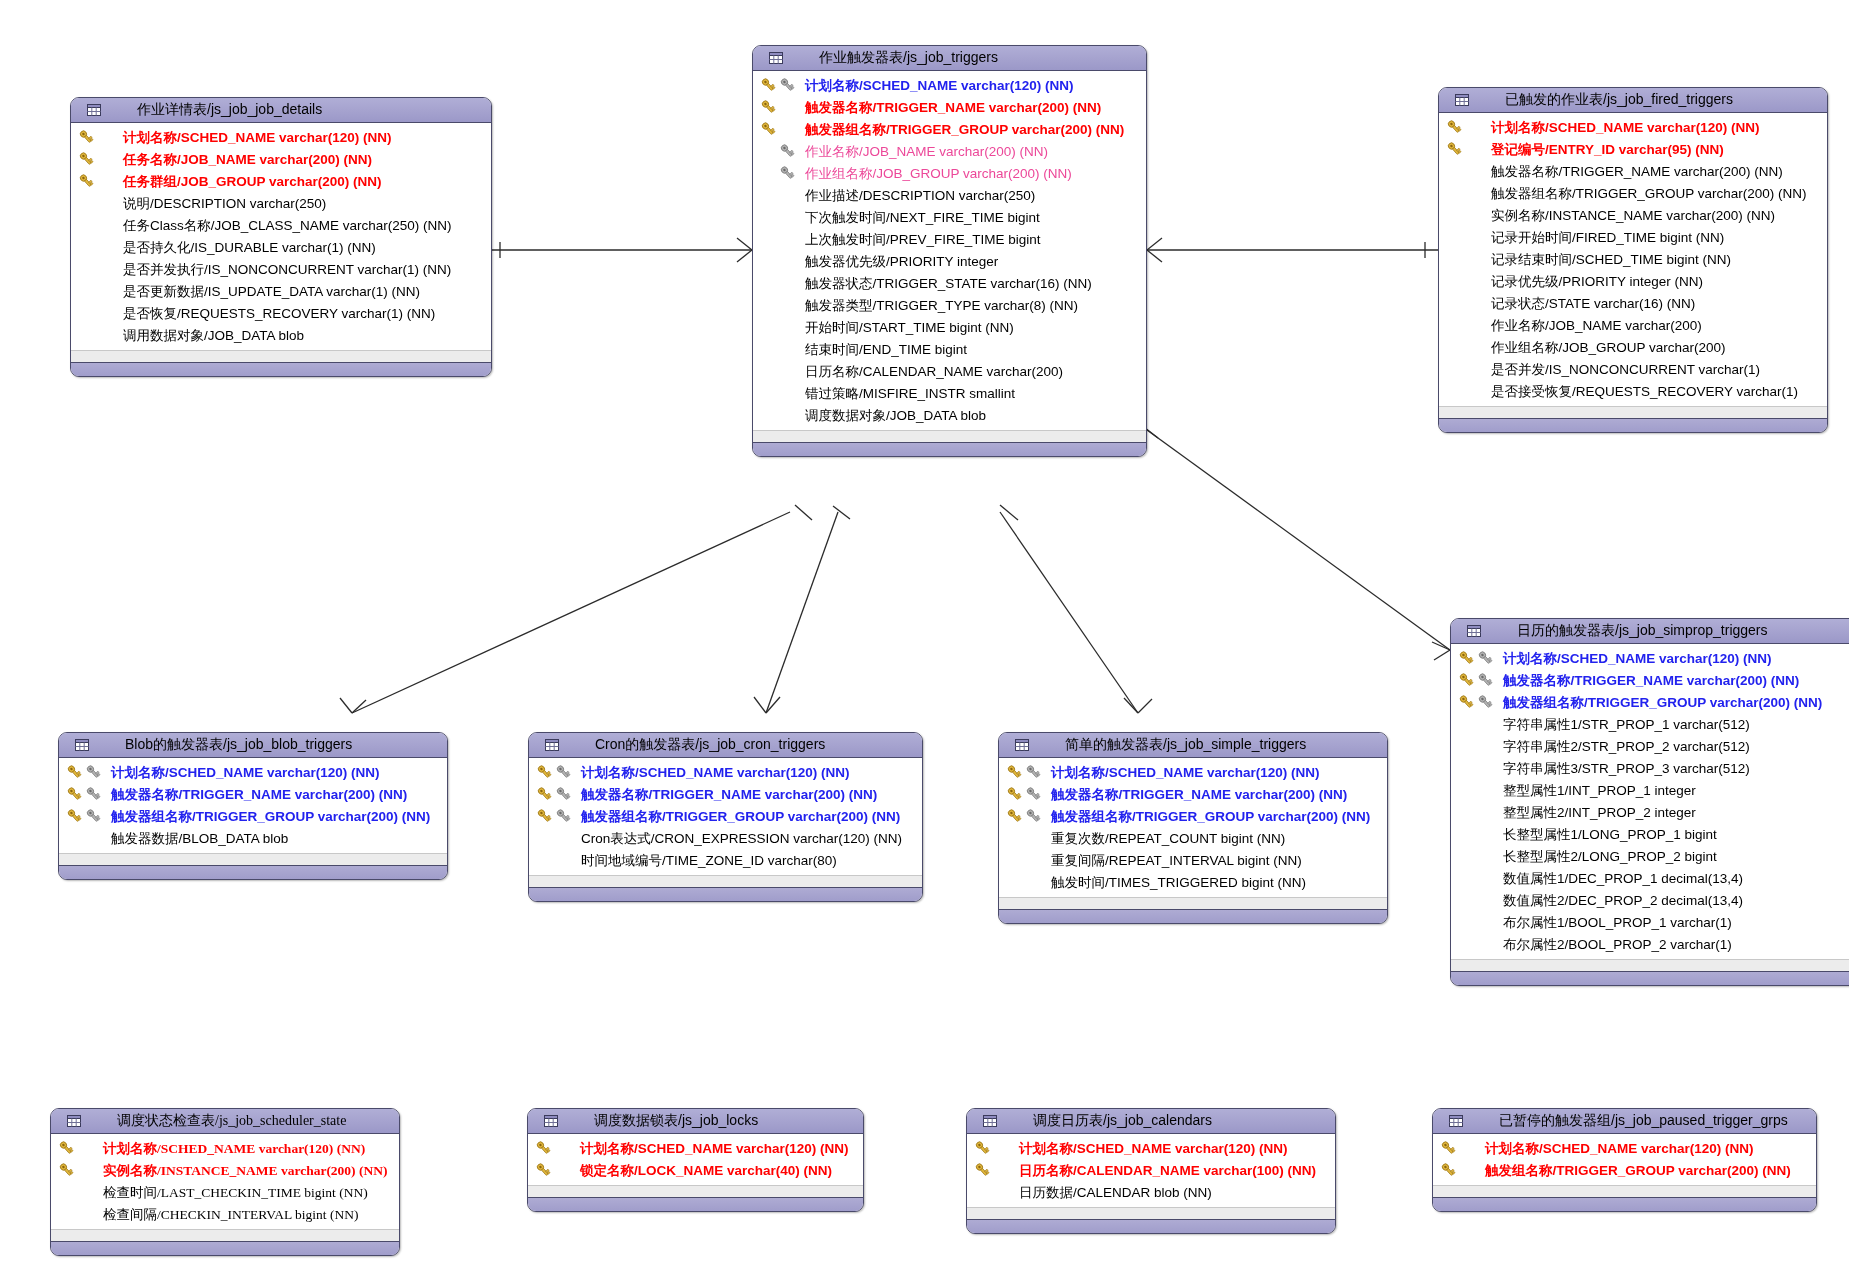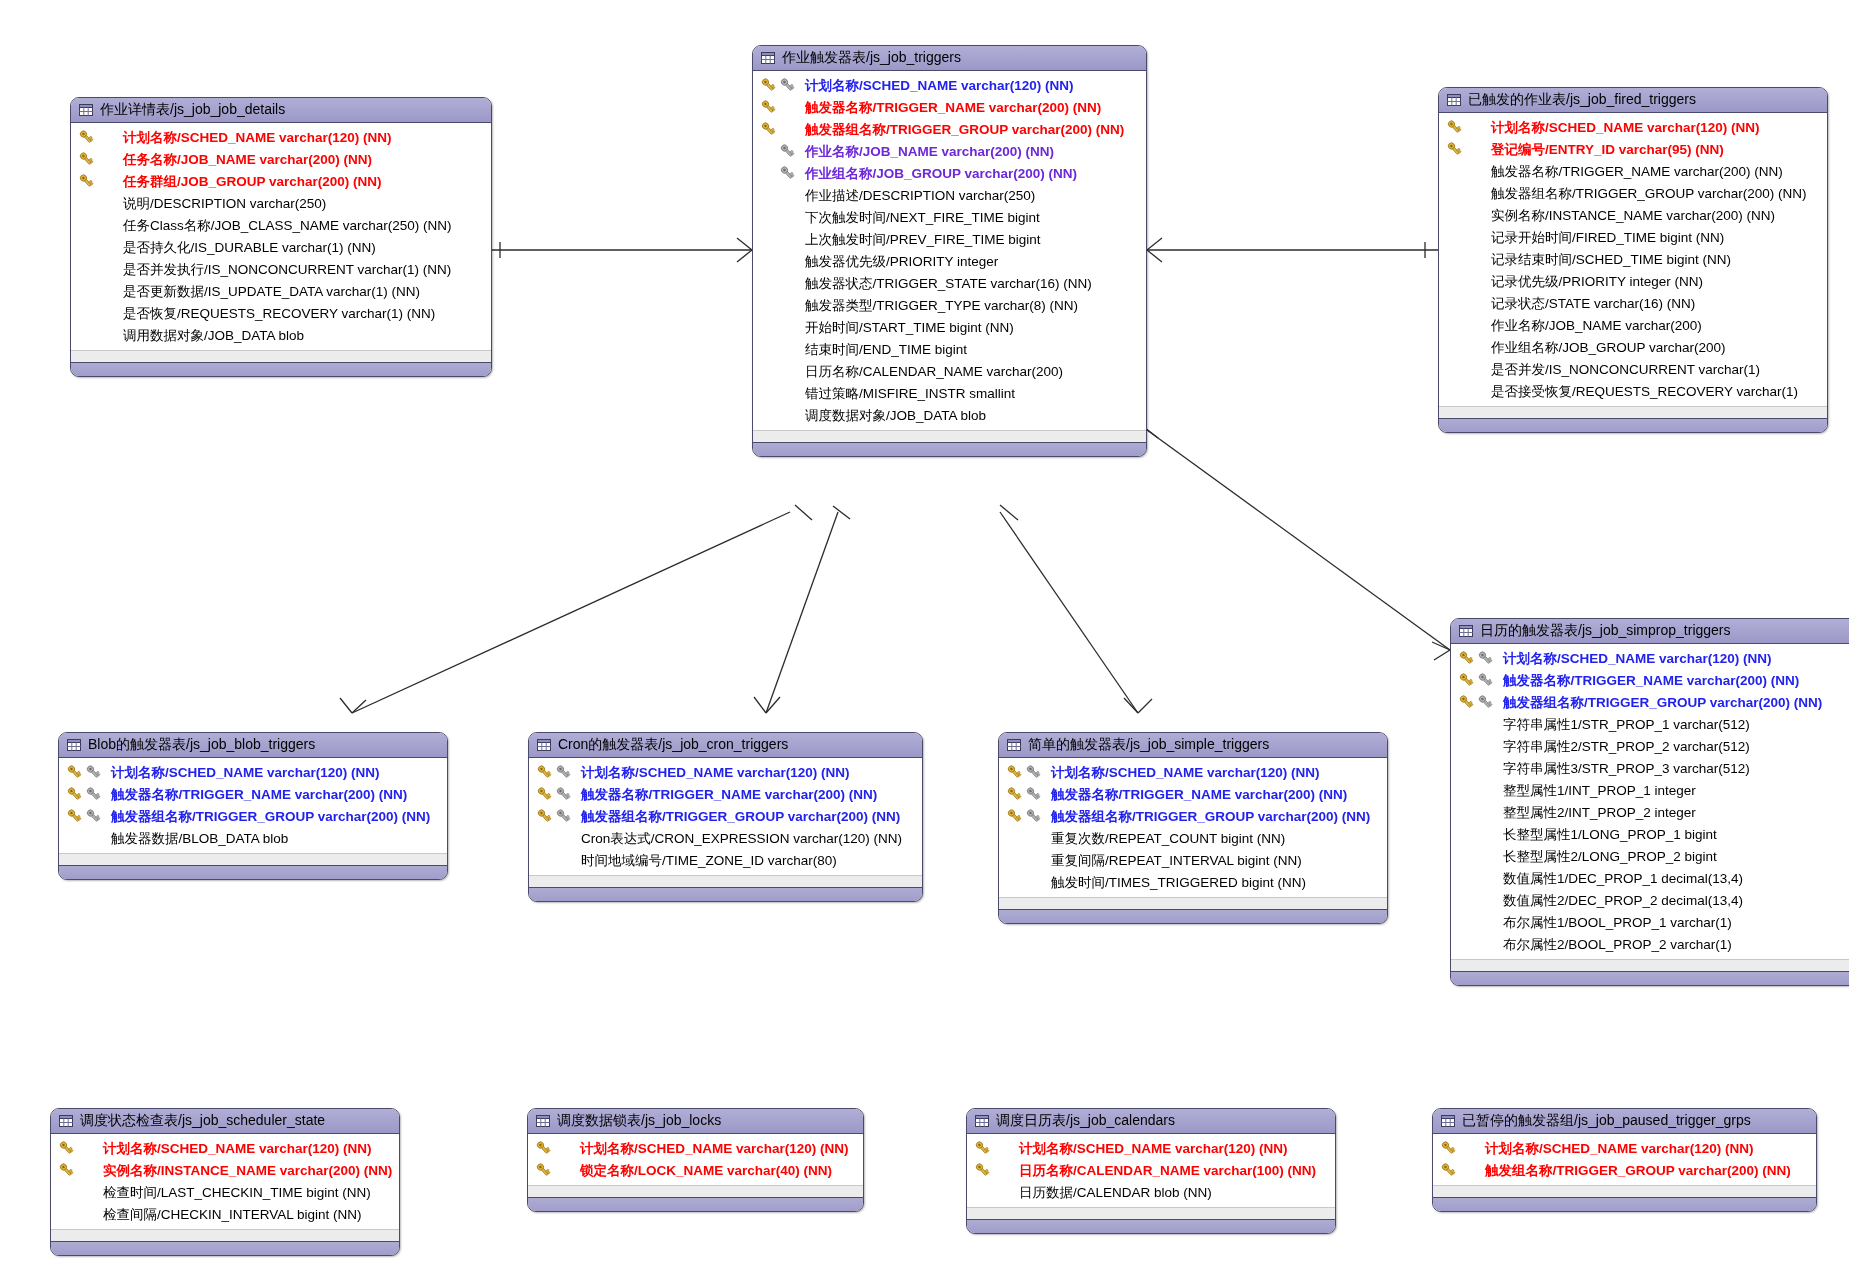--- a/index.html
+++ b/index.html
@@ -32,22 +32,23 @@
     box-shadow: 1px 1px 2px rgba(0,0,0,0.28);
     overflow: hidden;
     box-sizing: border-box;
   }
   .entity-header {
     background: linear-gradient(to bottom, #b0aed6 0%, #a6a3cf 50%, #9b98c8 100%);
     border-bottom: 1px solid #4a4a6a;
     height: 25px;
     display: flex;
     align-items: center;
-    padding: 0 6px 0 8px;
+    padding: 0 6px 0 16px;
     box-sizing: border-box;
+    gap: 29px;
   }
   .entity-title {
     font-size: 14px;
     color: #000000;
     white-space: nowrap;
     margin-left: 7px;
     letter-spacing: 0px;
   }
   .tbl-icon {
     width: 14px;
@@ -75,21 +76,21 @@
   .keyslot.empty { visibility: hidden; }
   .attr-label {
     font-size: 13.5px;
     margin-left: 8px;
     white-space: nowrap;
   }
   .attr-row.has-two .attr-label { margin-left: 8px; }
   .attr-row.plain .attr-label { margin-left: 8px; }
   .pk  { color: #ff0000; font-weight: bold; }
   .pkfk{ color: #2222ee; font-weight: bold; }
-  .fk  { color: #6d28d9; font-weight: bold; }
+  .fk  { color: #ec4899; font-weight: normal; }
   .norm{ color: #000000; font-weight: normal; }
   .entity-footer-sep {
     height: 11px;
     background: #ececec;
     border-top: 1px solid #c8c8c8;
   }
   .entity-footer {
     height: 13px;
     background: linear-gradient(to bottom, #aeabd3 0%, #a09dcb 100%);
     border-top: 1px solid #4a4a6a;
@@ -880,21 +881,21 @@
         </div>
         <div class="attr-row plain">
           <svg class="keyslot empty" viewBox="0 0 19 16"></svg>
           <svg class="keyslot empty" viewBox="0 0 19 16"></svg>
           <span class="attr-label norm">触发时间/TIMES_TRIGGERED bigint (NN)</span>
         </div>
       </div>
       <div class="entity-footer-sep"></div>
       <div class="entity-footer"></div>
     </div>
-    <div class="entity" style="left: 50px; top: 1108px; width: 350px;">
+    <div class="entity" style="left: 50px; top: 1108px; width: 350px; font-family: Liberation Serif, serif;">
       <div class="entity-header">
         <svg class="tbl-icon" viewBox="0 0 14 12">
           <rect x="0.5" y="0.5" width="13" height="11" fill="#ffffff" stroke="#3b3b5c"></rect>
           <rect x="0.5" y="0.5" width="13" height="3" fill="#8f8cc0" stroke="#3b3b5c"></rect>
           <line x1="4.8" y1="3.5" x2="4.8" y2="11.5" stroke="#6f6f96"></line>
           <line x1="9.2" y1="3.5" x2="9.2" y2="11.5" stroke="#6f6f96"></line>
           <line x1="0.5" y1="7.5" x2="13.5" y2="7.5" stroke="#6f6f96"></line>
         </svg>
         <span class="entity-title">调度状态检查表/js_job_scheduler_state</span>
       </div>

